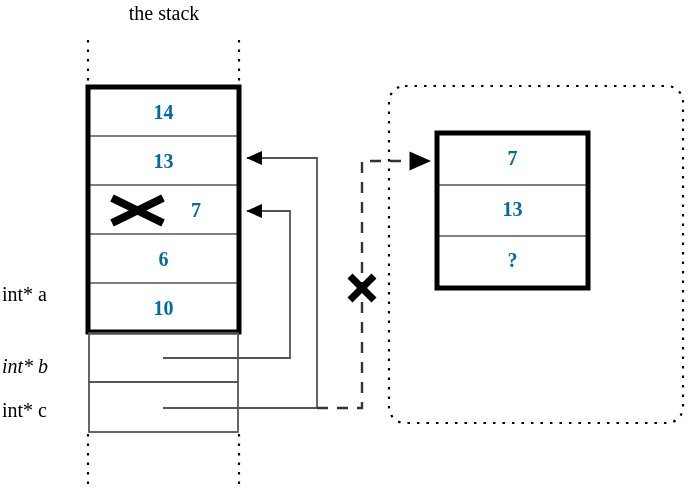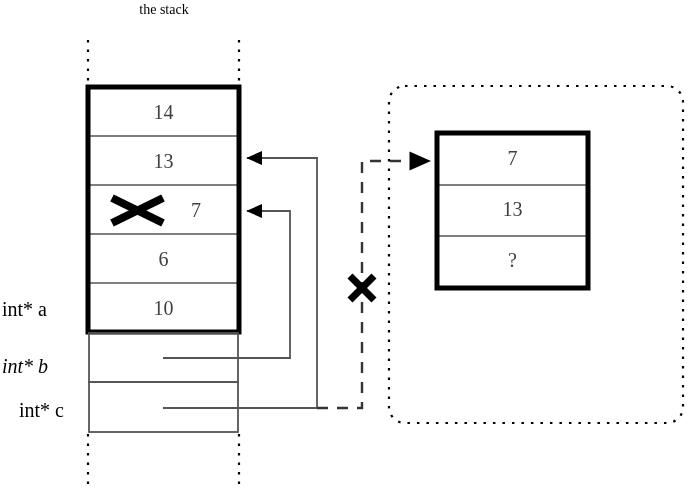--- a/index.html
+++ b/index.html
@@ -19,37 +19,38 @@
   }
   #diagram-svg {
     position: absolute;
     left: 0;
     top: 0;
     width: 692px;
     height: 489px;
   }
   .hdr {
     position: absolute;
-    font-size: 14px;
+    font-size: 20px;
     color: #000;
     white-space: nowrap;
     text-align: center;
   }
   .side-label {
     position: absolute;
     font-size: 20px;
     color: #000;
     white-space: nowrap;
   }
   .cell-text {
     position: absolute;
     font-size: 20px;
-    color: #404040;
+    color: #0369a1;
     white-space: nowrap;
     text-align: center;
+    font-weight: bold;
   }
 </style>
 </head>
 <body>
 
 <div id="canvas">
 
   <div class="hdr" style="left:88px; top:2px; width:152px;">the stack</div>
 
   <svg id="diagram-svg" viewBox="0 0 692 489" xmlns="http://www.w3.org/2000/svg">
@@ -123,21 +124,21 @@
   <div class="cell-text" style="left:88px; top:101px; width:151px;">14</div>
 
   <div class="cell-text" style="left:88px; top:150px; width:151px;">13</div>
 
   <div class="cell-text" style="left:170px; top:199px; width:52px;">7</div>
 
   <div class="cell-text" style="left:88px; top:248px; width:151px;">6</div>
 
   <div class="cell-text" style="left:88px; top:297px; width:151px;">10</div>
 
-  <div class="side-label" style="left:2px; top:298px;">int* a</div>
+  <div class="side-label" style="left:2px; top:283px;">int* a</div>
   <div class="side-label" style="left:2px; top:355px;font-style:italic;">int* b</div>
-  <div class="side-label" style="left:19px; top:399px;text-align:center;">int* c</div>
+  <div class="side-label" style="left:2px; top:399px;text-align:center;">int* c</div>
 
   <div class="cell-text" style="left:437px; top:147px; width:151px;">7</div>
   <div class="cell-text" style="left:437px; top:198px; width:151px;">13</div>
   <div class="cell-text" style="left:437px; top:249px; width:151px;">?</div>
 
 </div>
 
 </body></html>

